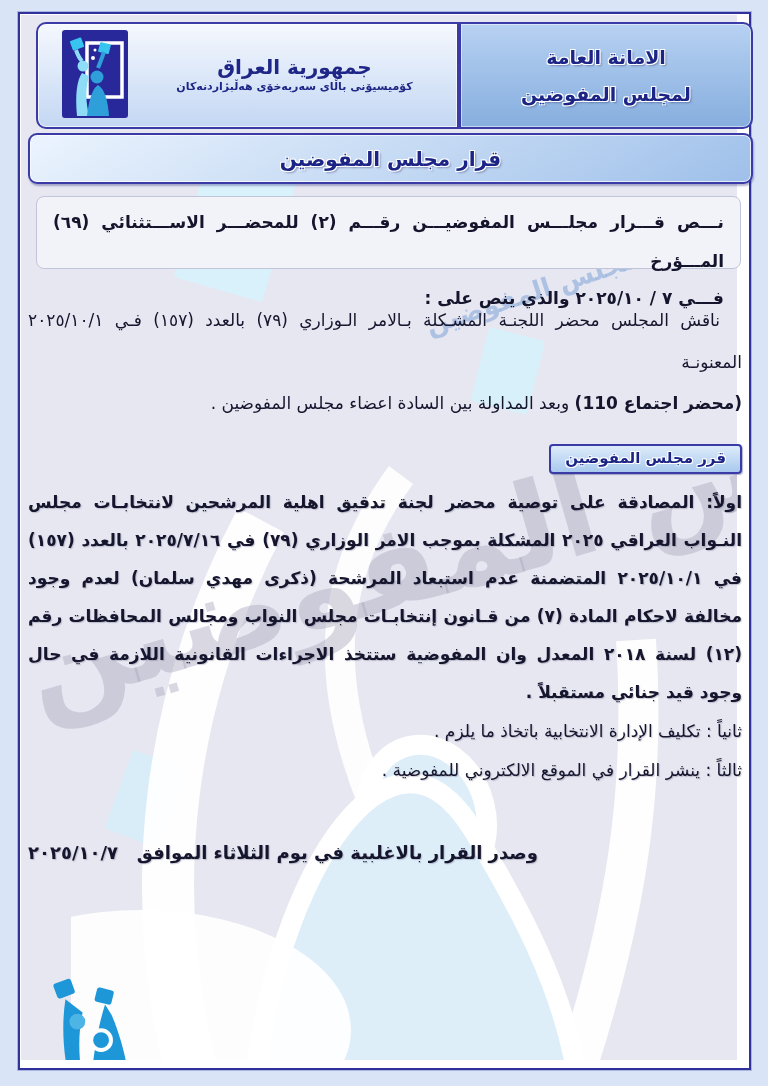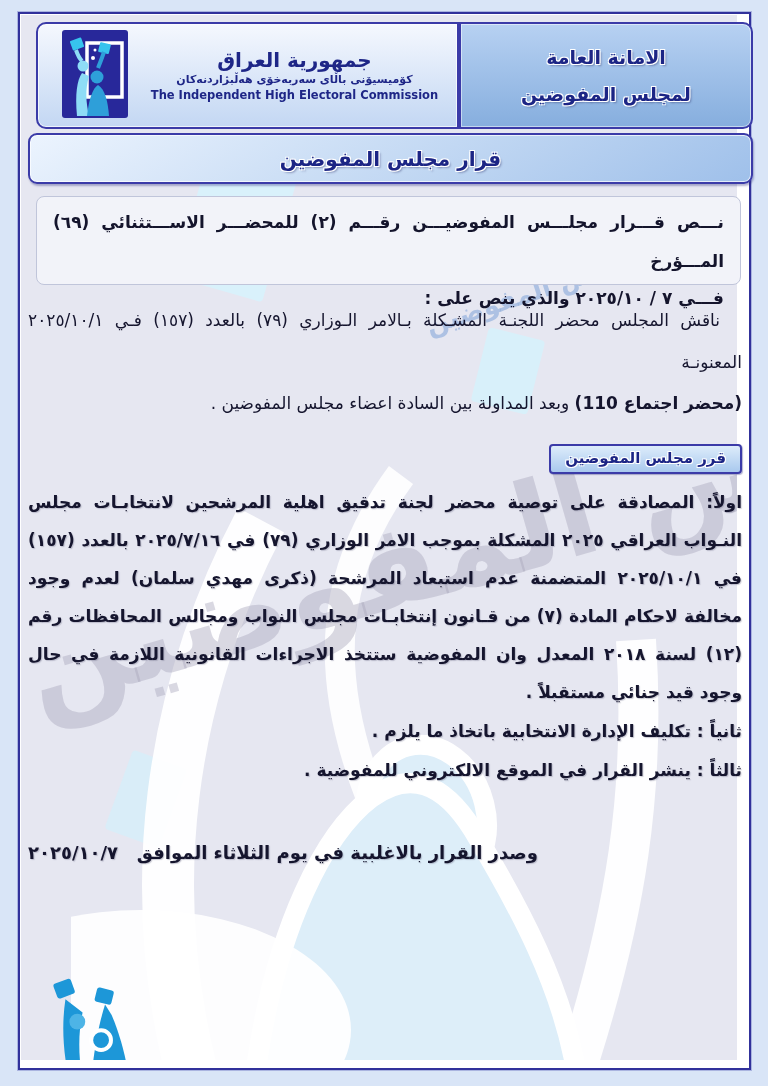--- a/index.html
+++ b/index.html
@@ -68,21 +68,21 @@
     background:linear-gradient(150deg,#ecf4fe 0%,#c2d8f3 55%,#9fc0ea 100%);
     display:flex;align-items:center;justify-content:center;
     box-shadow:inset 0 0 0 1px rgba(255,255,255,.7),1px 2px 2px rgba(40,40,120,.35);
   }
   .banner .txt{
     font-size:20px;font-weight:bold;color:#1c2585;
     text-shadow:-1px -1px 0 #fff,1px -1px 0 #fff,-1px 1px 0 #fff,1px 1px 0 #fff,2px 2px 2px rgba(30,30,90,.35);
   }
   
   .introbox{
-    position:absolute;left:36px;top:196px;width:705px;height:89px;
+    position:absolute;left:36px;top:196px;width:705px;height:73px;
     background:#f2f3f9;border:1px solid #c0c5da;border-radius:8px;box-sizing:border-box;
     padding:6px 16px 0 16px;direction:rtl;
   }
   .introbox .l1{
     font-size:17px;font-weight:bold;color:#14142c;line-height:2.3;
     text-align:justify;text-align-last:justify;
   }
   .introbox .l2{font-size:17px;font-weight:bold;color:#14142c;line-height:2.1;text-align:right;}
   
   .doc{position:absolute;left:28px;top:300px;width:714px;direction:rtl;color:#15152e;}
@@ -96,21 +96,21 @@
     padding:3px 14px 5px 14px;
     font-size:15px;font-weight:bold;color:#1c2585;
     text-shadow:-1px -1px 0 #fff,1px -1px 0 #fff,-1px 1px 0 #fff,1px 1px 0 #fff;
     box-shadow:1px 1px 1px rgba(40,40,120,.35);
   }
   .dec1{
     margin-top:9px;font-size:17px;font-weight:bold;line-height:2.24;
     text-align:justify;text-shadow:1px 1px 1px rgba(110,110,135,.35);
   }
   .dec-line{
-    margin-top:1px;font-size:17px;font-weight:bold;line-height:2.24;text-align:right;
+    margin-top:1px;font-size:17px;font-weight:normal;line-height:2.24;text-align:right;
     text-shadow:1px 1px 1px rgba(110,110,135,.35);
   }
   .closing{
     margin-top:52px;font-size:18px;font-weight:bold;text-align:left;
     white-space:pre-wrap;text-shadow:1px 1px 1px rgba(110,110,135,.35);
   }
 </style>
 </head>
 <body>
 
@@ -164,21 +164,20 @@
         <path d="M42,22 C40,28 38,33 36,38" stroke="#2e9fd9" stroke-width="4" fill="none"></path>
         <circle cx="35" cy="47" r="6.5" fill="#2e9fd9"></circle>
         <path d="M25,86 C27,68 31,58 36,55 C43,59 46,72 47,86 Z" fill="#2e9fd9"></path>
         <circle cx="31" cy="28" r="2" fill="#ffffff"></circle>
         <circle cx="33" cy="20" r="1.5" fill="#ffffff"></circle>
       </svg>
     </div>
     <div class="emblem">
       <div class="t1" dir="rtl">جمهورية العراق</div>
       <div class="t3" dir="rtl">کۆمیسیۆنی باڵای سەربەخۆی هەڵبژاردنەکان</div>
-      <div class="t4">The Independent High Electoral Commission</div>
     </div>
   </div>
 </div>
 
 <div class="banner">
   <div class="txt" dir="rtl">قرار مجلس المفوضين</div>
 </div>
 
 <div class="introbox">
   <div class="l1">نـــص قـــرار مجلـــس المفوضيـــن رقـــم (٢) للمحضـــر الاســـتثنائي (٦٩) المـــؤرخ</div>

